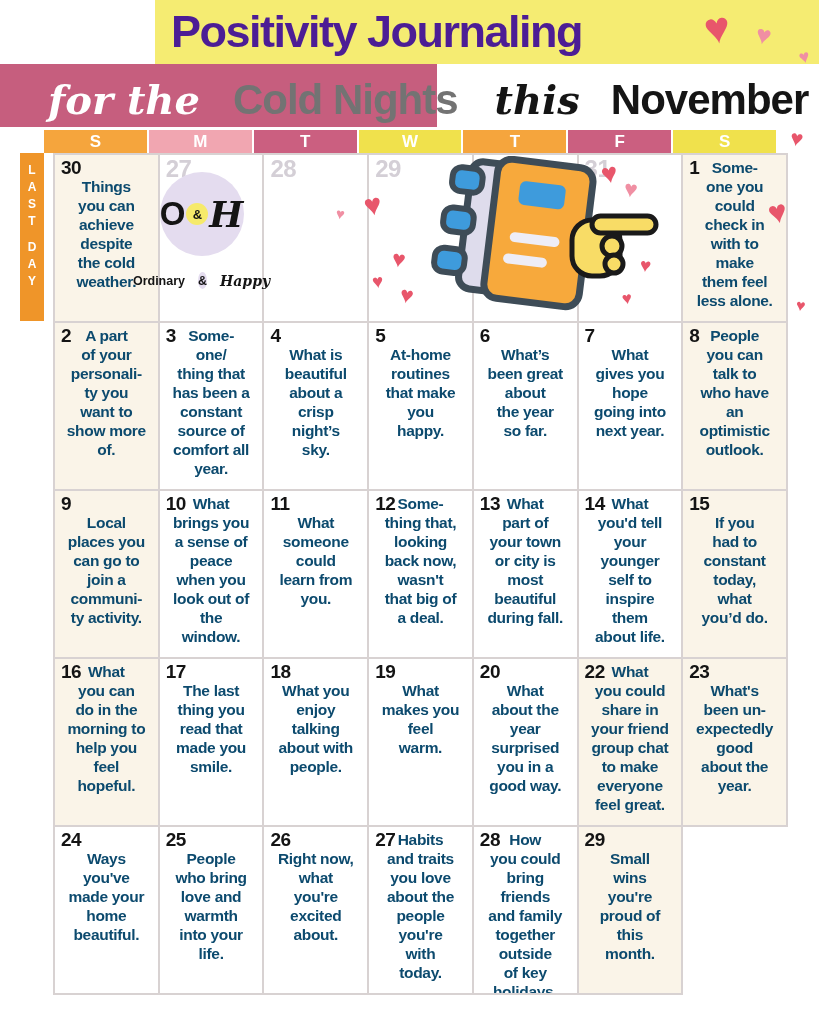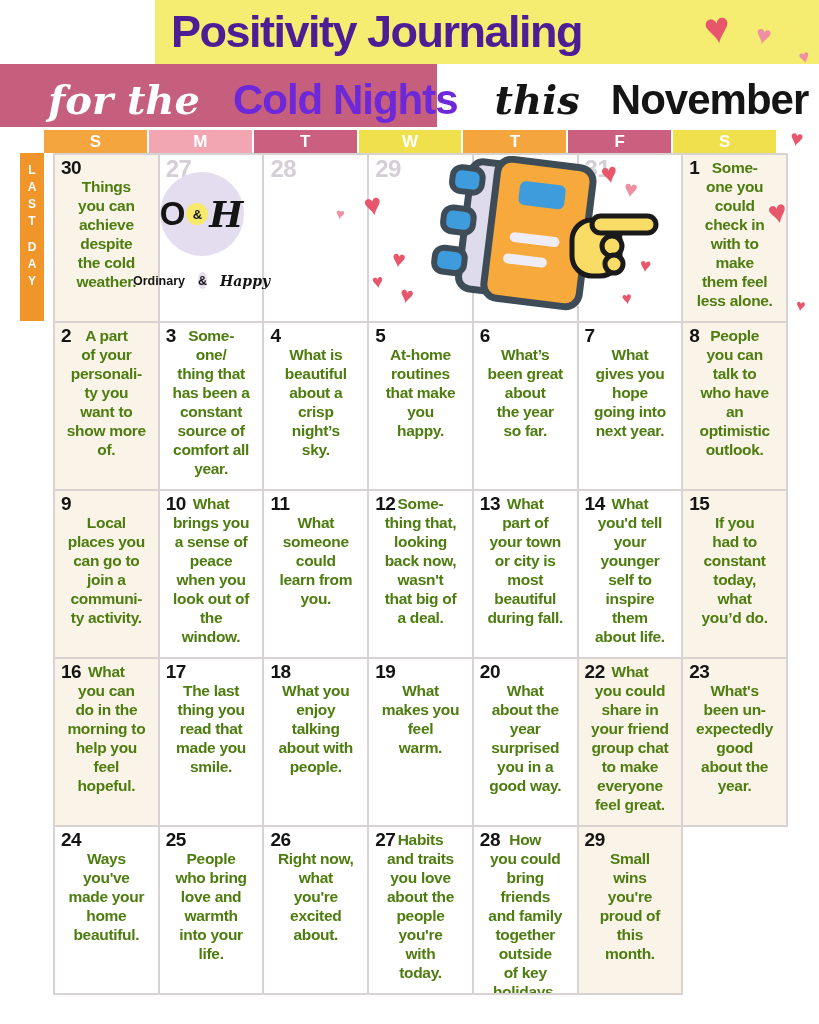--- a/index.html
+++ b/index.html
@@ -11,40 +11,40 @@
   .title-block{position:absolute;left:155px;top:0;width:664px;height:64px;
     background:#F5EC72;display:flex;align-items:center;}
   .title{font-size:45px;font-weight:bold;letter-spacing:-1.5px;color:#4c1d95;
     padding-left:16px;white-space:nowrap;}
   .banner{position:absolute;left:0;top:64px;width:819px;height:63px;background:#ffffff;}
   .banner-pink{position:absolute;left:0;top:0;width:437px;height:63px;background:#C65E7E;}
   .banner-text{position:absolute;left:48px;top:4px;height:63px;display:flex;
     align-items:center;white-space:nowrap;gap:21px;}
   .script{font-family:"DejaVu Serif","Liberation Serif",serif;font-style:italic;font-weight:bold;}
   .bt-script1{font-size:40px;color:#ffffff;margin-right:12px;}
-  .bt-bold1{font-size:42px;font-weight:bold;color:#6d28d9;letter-spacing:-1px;margin-right:16px;}
+  .bt-bold1{font-size:42px;font-weight:bold;color:#737373;letter-spacing:-1px;margin-right:16px;}
   .bt-script2{font-size:40px;color:#151515;margin-right:10px;}
   .bt-bold2{font-size:42px;font-weight:bold;color:#151515;letter-spacing:-1px;}
   
   .dow{position:absolute;left:44px;top:130px;width:732px;height:23px;
     display:grid;grid-template-columns:repeat(7,1fr);gap:2px;}
   .dow>div{display:flex;align-items:center;justify-content:center;
     color:#ffffff;font-weight:bold;font-size:17px;}
   
   .grid{position:absolute;left:53px;top:153px;width:733px;
     display:grid;grid-template-columns:repeat(7,1fr);grid-template-rows:repeat(5,168px);
     border-left:2px solid #D8D2D2;border-top:2px solid #D8D2D2;background:#ffffff;}
   .cell{border-right:2px solid #D8D2D2;border-bottom:2px solid #D8D2D2;
     position:relative;overflow:hidden;background:#ffffff;box-sizing:border-box;}
   .cell.cream{background:#FAF4E8;}
   .num{position:absolute;top:2px;left:6px;font-weight:bold;font-size:19px;
     color:#141414;letter-spacing:-0.5px;}
   .num.ghost{color:#D4CFD6;font-size:24px;top:0;}
   .txt{margin-top:3px;white-space:pre-line;text-align:center;font-weight:bold;
-    font-size:15.5px;line-height:19px;color:#4d7c0f;letter-spacing:-0.3px;}
+    font-size:15.5px;line-height:19px;color:#0c4a6e;letter-spacing:-0.3px;}
   
   .lastday{position:absolute;left:20px;top:153px;width:24px;height:168px;background:#EF9529;
     display:flex;flex-direction:column;align-items:center;padding-top:9px;box-sizing:border-box;
     color:#ffffff;font-weight:bold;font-size:12px;line-height:17px;}
   .lastday .sp{height:9px;}
   
   .logo{position:absolute;left:151px;top:162px;width:101px;text-align:center;}
   .logo-circle{width:84px;height:84px;border-radius:50%;background:#E4DCEF;
     margin:10px auto 16px;display:flex;align-items:center;justify-content:center;}
   .logo-o{font-size:33px;font-weight:bold;color:#141414;}

